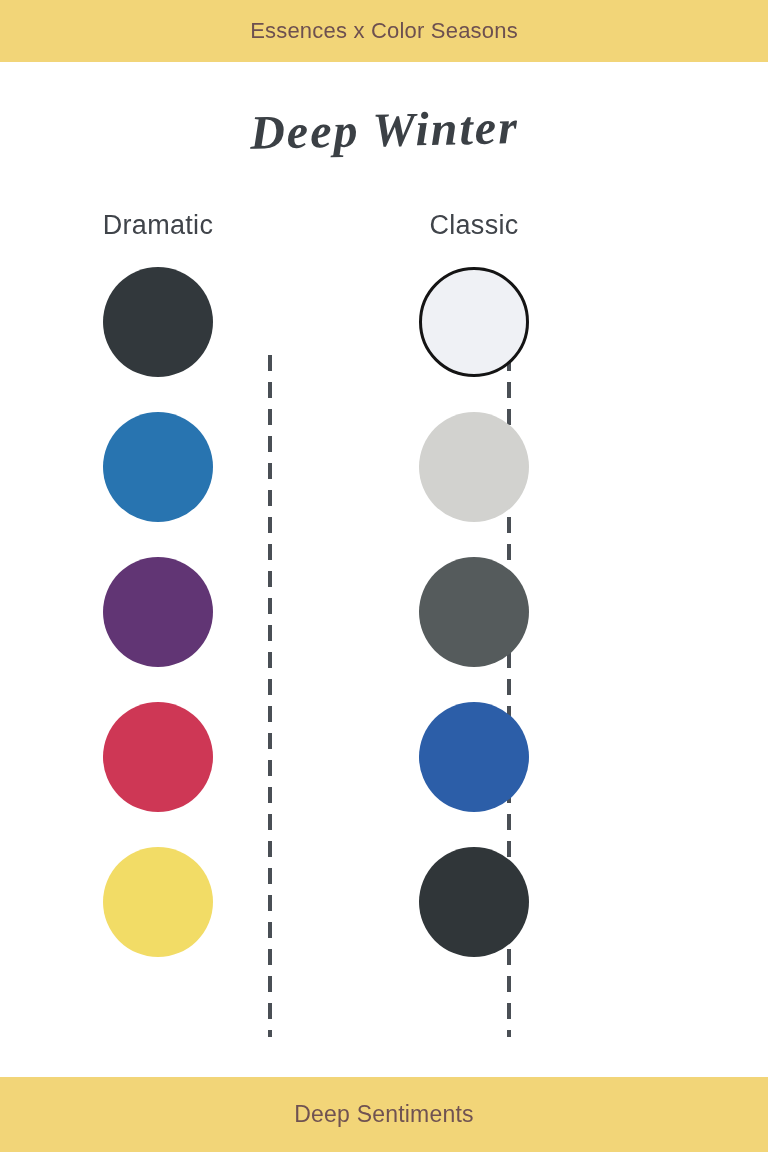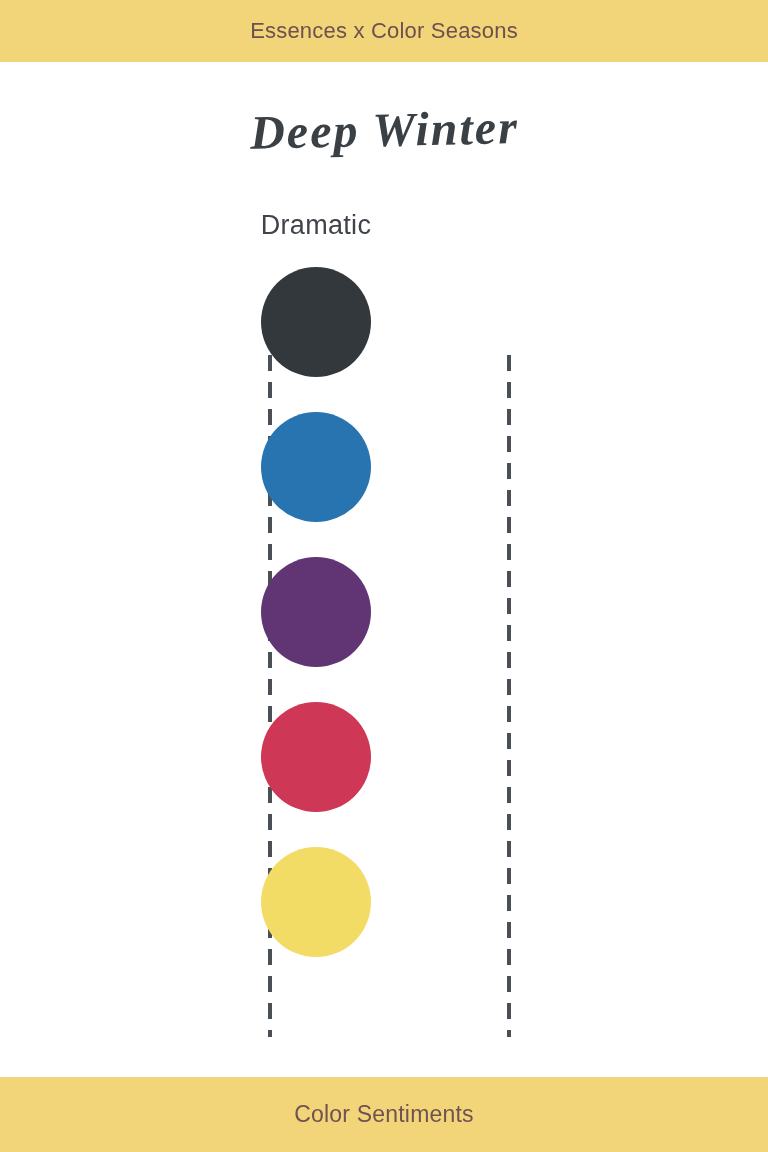--- a/index.html
+++ b/index.html
@@ -159,21 +159,31 @@
         <div class="swatch-list">
           <div class="swatch" title="#32383c" style="background: rgb(50, 56, 60);"></div>
           <div class="swatch" title="#2874b0" style="background: rgb(40, 116, 176);"></div>
           <div class="swatch" title="#613574" style="background: rgb(97, 53, 116);"></div>
           <div class="swatch" title="#ce3755" style="background: rgb(206, 55, 85);"></div>
           <div class="swatch" title="#f2dc66" style="background: rgb(242, 220, 102);"></div>
         </div>
       </div>
 
 
+      <div class="column">
+        <div class="column-header">Classic</div>
+        <div class="swatch-list">
+          <div class="swatch outlined" title="#eff1f5" style="background: rgb(239, 241, 245);"></div>
+          <div class="swatch" title="#d2d2cf" style="background: rgb(210, 210, 207);"></div>
+          <div class="swatch" title="#555b5c" style="background: rgb(85, 91, 92);"></div>
+          <div class="swatch" title="#2c5ea8" style="background: rgb(44, 94, 168);"></div>
+          <div class="swatch" title="#303639" style="background: rgb(48, 54, 57);"></div>
+        </div>
+      </div>
 
     </div>
   </div>
 
   <div class="band band-footer">
-    <div class="band-title">Color Sentiments</div>
+    <div class="band-title">Deep Sentiments</div>
   </div>
 
 </div>
 
 </body></html>

